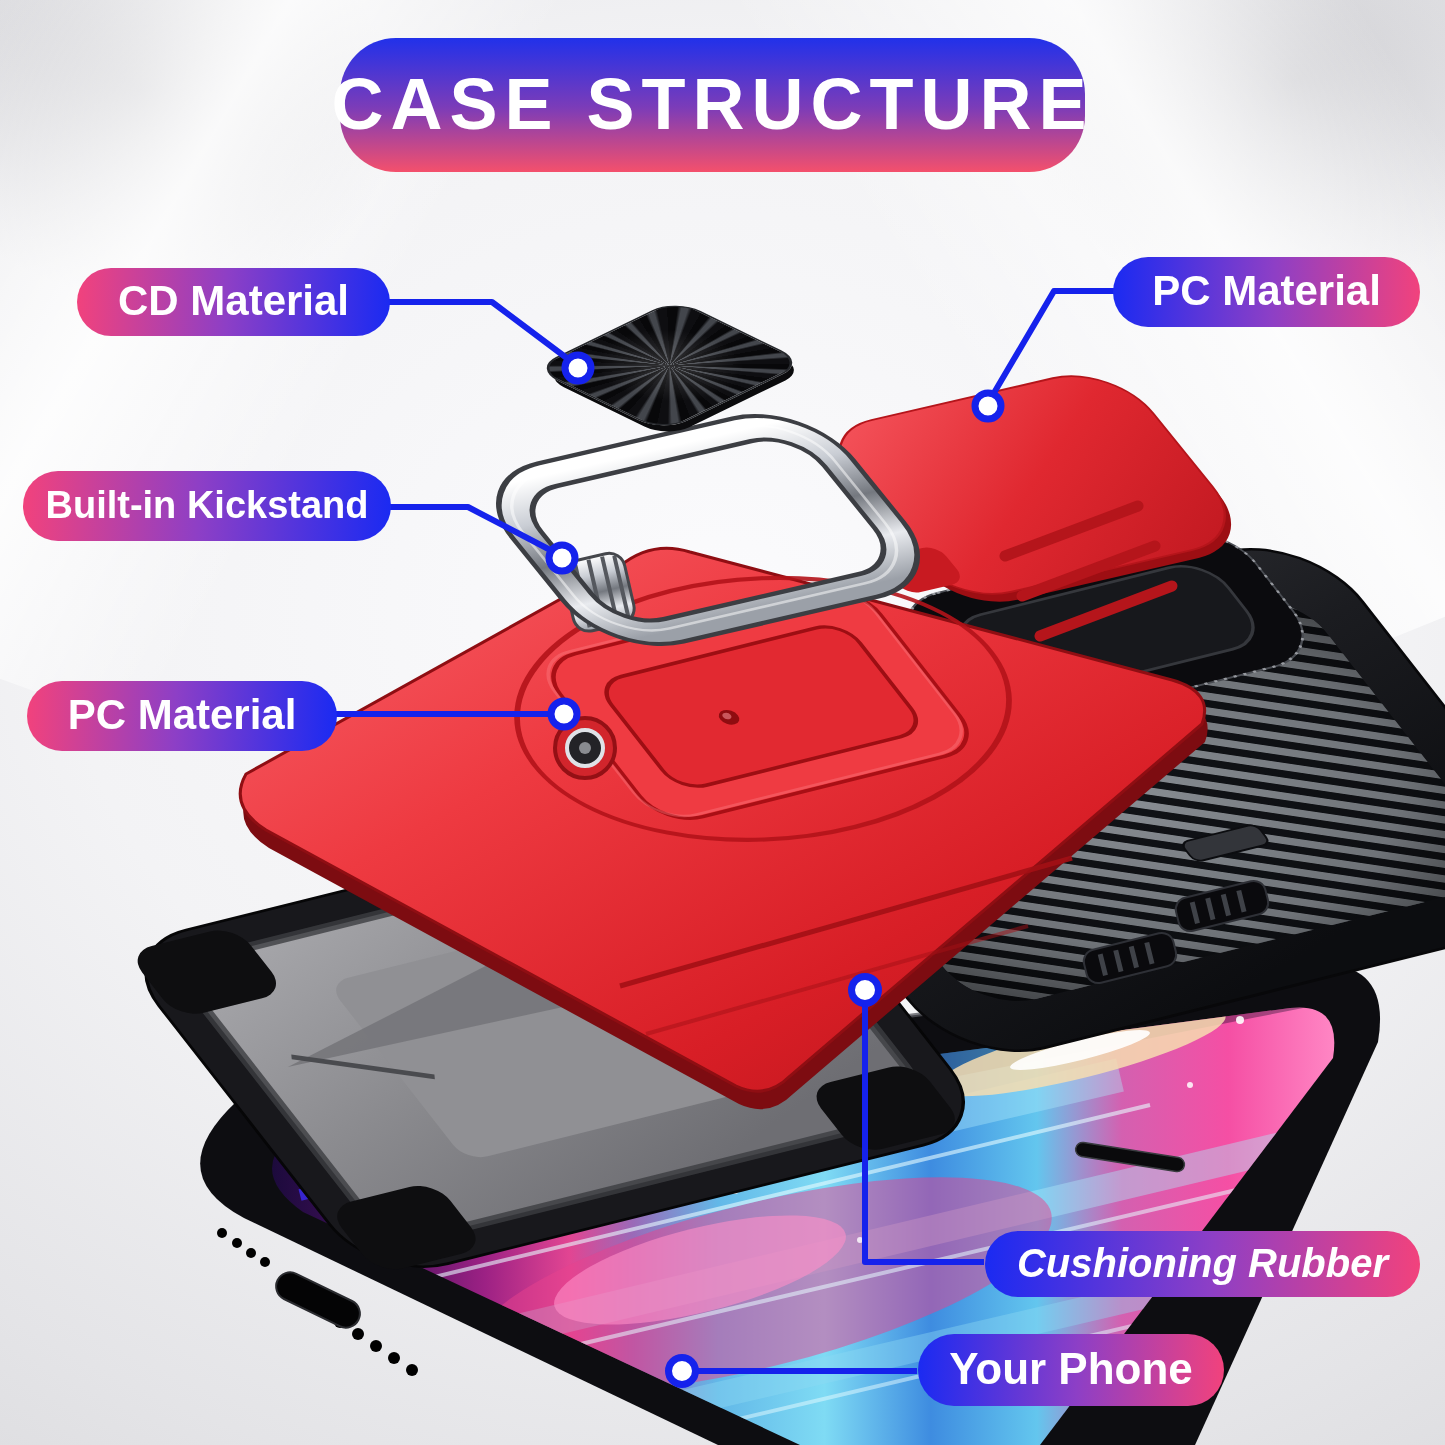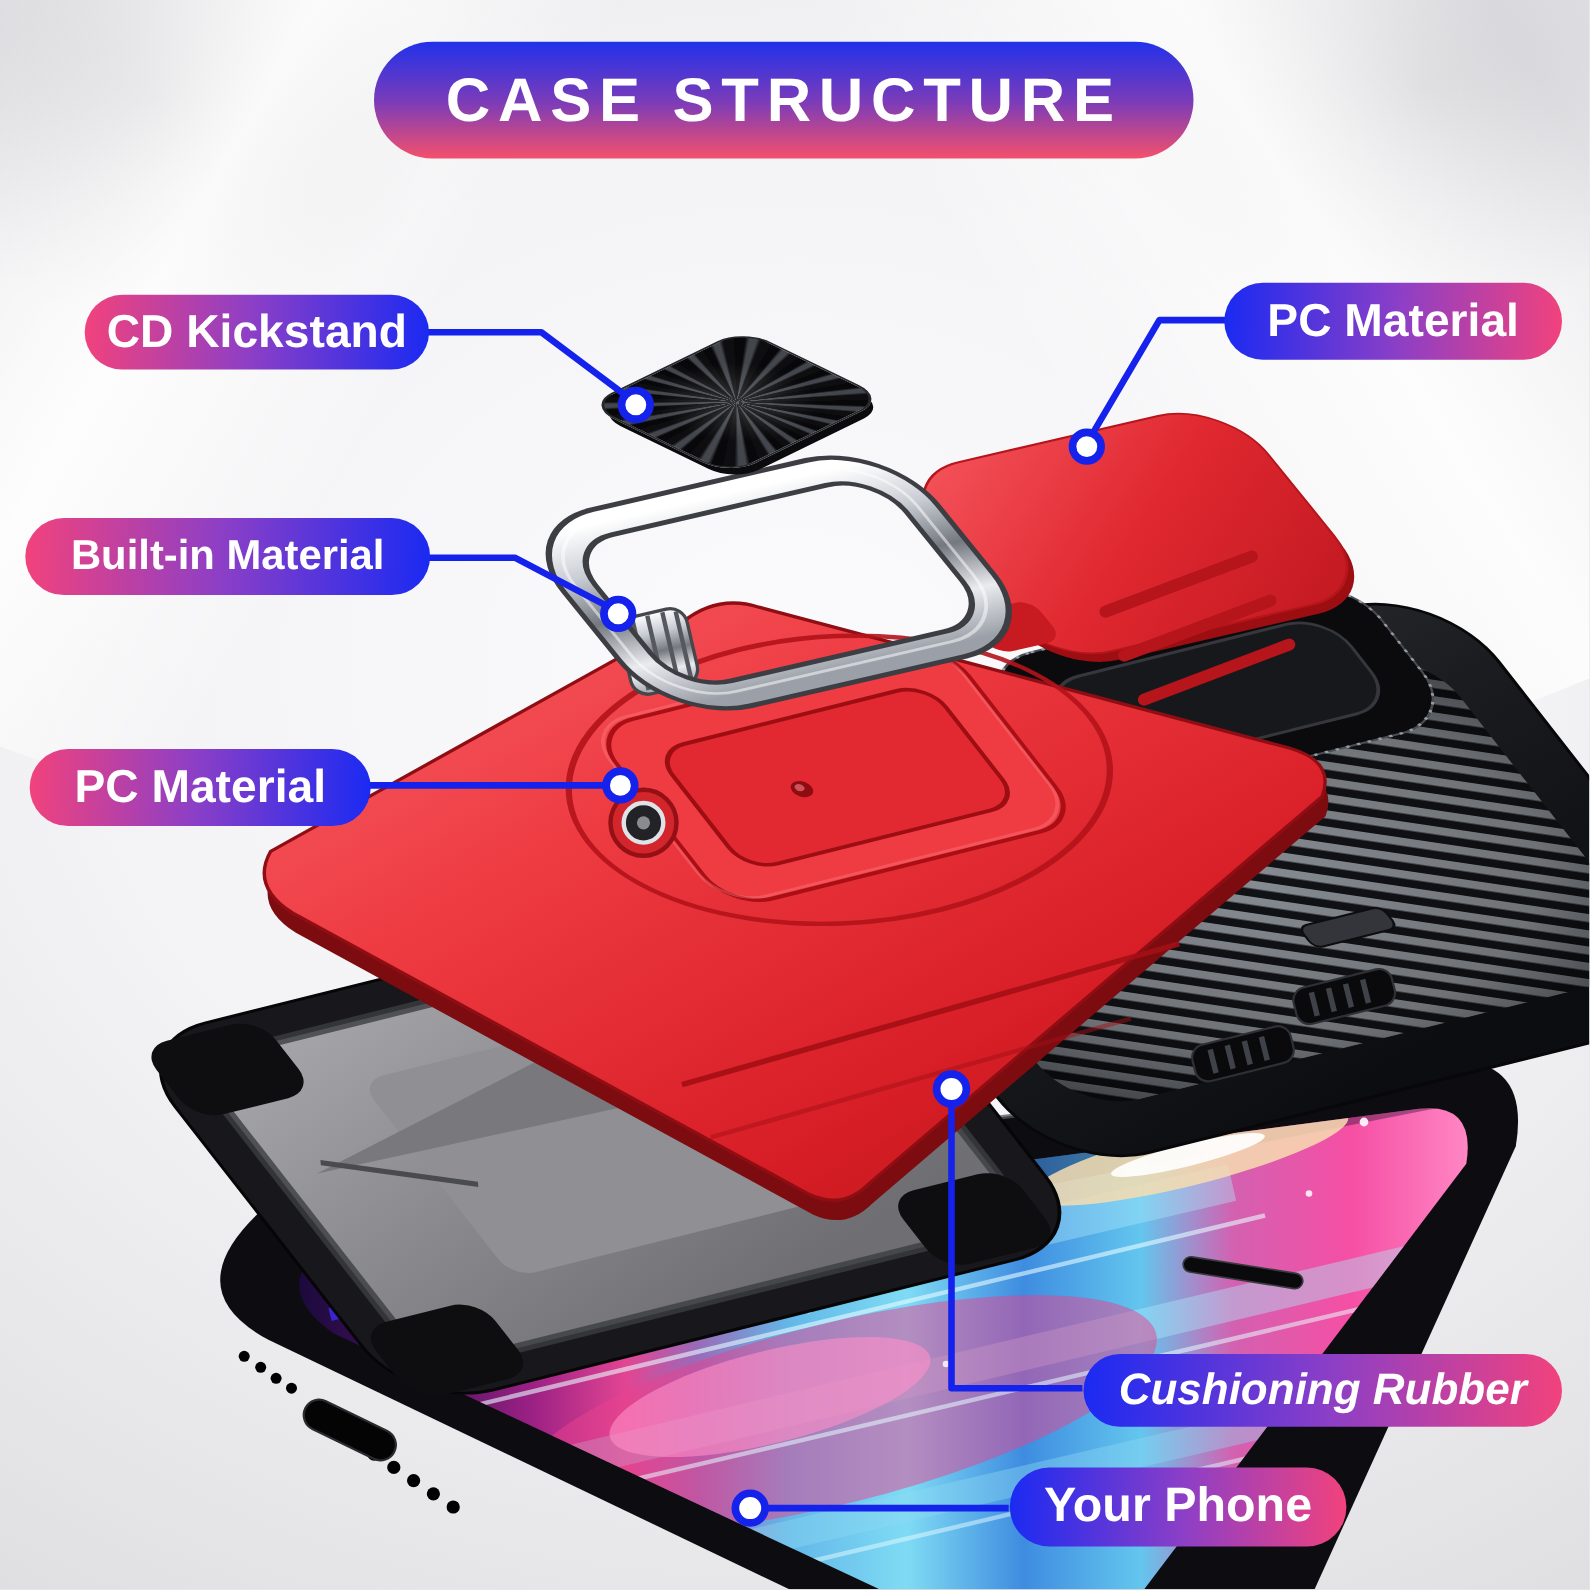--- a/index.html
+++ b/index.html
@@ -33,23 +33,23 @@
 
   .pill{
     position:absolute;z-index:4;display:flex;align-items:center;justify-content:center;
     color:#fff;font-weight:bold;white-space:nowrap;
   }
   .pill span{transform:translateY(-1px);}
   .grad-pink-blue{background:linear-gradient(92deg,#f2427c 0%,#8d3fc6 48%,#1a2af2 100%);}
   .grad-blue-pink{background:linear-gradient(92deg,#1a2af2 0%,#8d3fc6 52%,#f2427c 100%);}
 
   #title-banner{
-    left:340px;top:38px;width:745px;height:106px;border-radius:56px;
+    left:340px;top:38px;width:745px;height:134px;border-radius:56px;
     background:linear-gradient(180deg,#2131ea 0%,#7c3cb8 52%,#f4506c 100%);
-    font-size:56px;letter-spacing:7px;z-index:5;text-align:right;
+    font-size:72px;letter-spacing:7px;z-index:5;text-align:right;
   }
   #label-cd-magnetic        {left:77px;  top:268px;  width:313px;height:68px;border-radius:34px;font-size:42px;}
   #label-pc-material-top    {left:1113px;top:257px;  width:307px;height:70px;border-radius:35px;font-size:42px;}
   #label-built-in-kickstand {left:23px;  top:471px;  width:368px;height:70px;border-radius:35px;font-size:38px;}
   #label-pc-material-left   {left:27px;  top:681px;  width:310px;height:70px;border-radius:35px;font-size:42px;}
   #label-cushioning-rubber  {left:985px; top:1231px; width:435px;height:66px;border-radius:33px;font-size:40px;font-style:italic;}
   #label-your-phone         {left:918px; top:1334px; width:306px;height:72px;border-radius:36px;font-size:44px;}
 </style>
 </head>
 <body>
@@ -258,27 +258,27 @@
       <circle cx="865" cy="990" r="13.5"></circle>
       <circle cx="682" cy="1371" r="13.5"></circle>
     </g>
   </svg>
 
   <div class="pill" id="title-banner">
     <span>CASE STRUCTURE</span>
   </div>
 
   <div class="pill grad-pink-blue" id="label-cd-magnetic">
-    <span>CD Kickstand</span>
+    <span>CD Material</span>
   </div>
   <div class="pill grad-blue-pink" id="label-pc-material-top">
     <span>PC Material</span>
   </div>
   <div class="pill grad-pink-blue" id="label-built-in-kickstand">
-    <span>Built-in Material</span>
+    <span>Built-in Kickstand</span>
   </div>
   <div class="pill grad-pink-blue" id="label-pc-material-left">
     <span>PC Material</span>
   </div>
   <div class="pill grad-blue-pink" id="label-cushioning-rubber">
     <span>Cushioning Rubber</span>
   </div>
   <div class="pill grad-blue-pink" id="label-your-phone">
     <span>Your Phone</span>
   </div>

